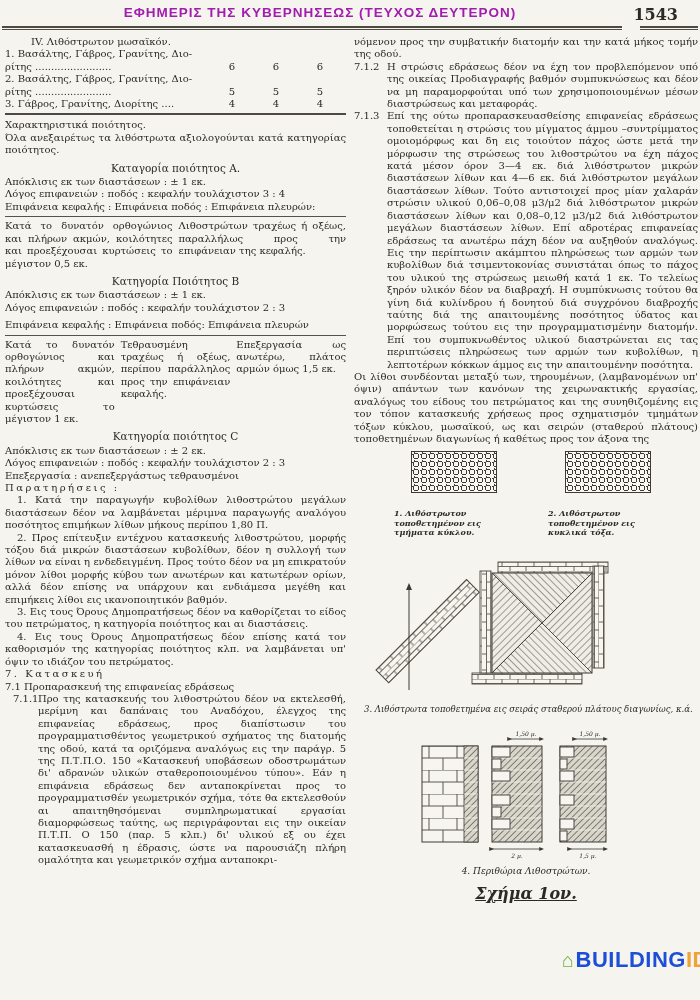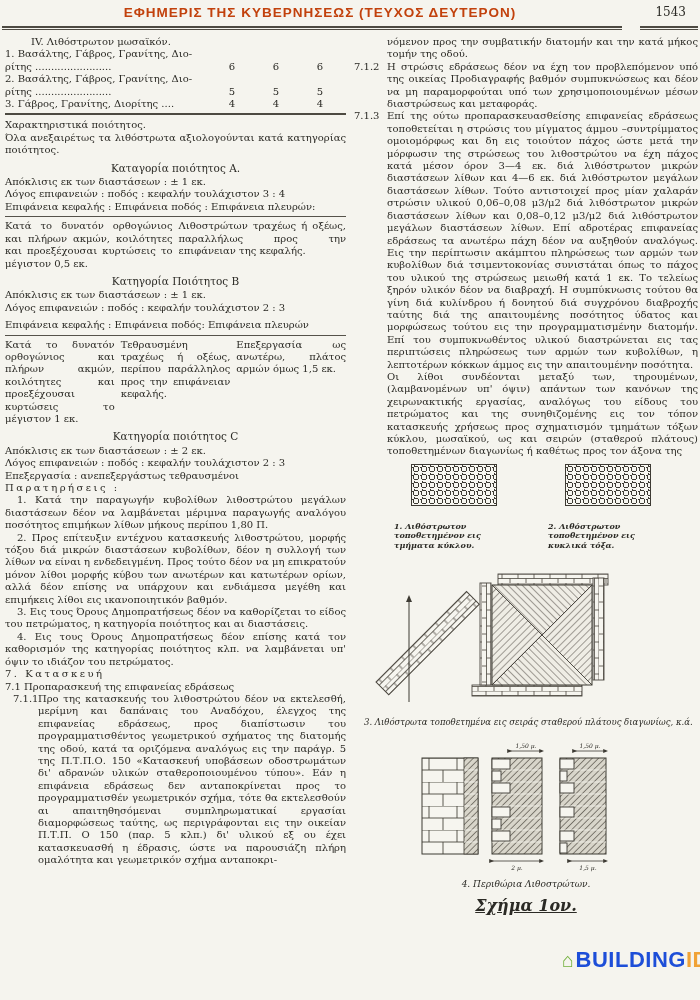--- a/index.html
+++ b/index.html
@@ -5,23 +5,23 @@
   * { margin:0; padding:0; box-sizing:border-box; }
   body { background:#888; font-family:"DejaVu Serif", serif; }
   .page {
     position:relative; width:700px; height:1000px; margin:0 auto;
     background:#f5f4ee; color:#2b2a25; overflow:hidden;
   }
   
   .hdr-title {
     position:absolute; top:5px; left:0; width:640px; text-align:center;
     font-family:"Liberation Sans", sans-serif; font-weight:bold;
-    font-size:13.5px; letter-spacing:1px; color:#c2410c;
+    font-size:13.5px; letter-spacing:1px; color:#a21caf;
   }
-  .hdr-page { position:absolute; top:5px; right:14px; font-size:12px; }
+  .hdr-page { position:absolute; top:5px; right:22px; font-size:16px;font-weight:bold; }
   .rule2 { position:absolute; height:4px; border-top:2px solid #4d4a42; border-bottom:1px solid #4d4a42; }
   .rule2.main { top:26px; left:2px; width:620px; }
   .rule2.pn   { top:26px; left:640px; width:58px; }
   
   .col { position:absolute; top:36px; font-size:10px; line-height:12.4px; }
   .col-l { left:5px;  width:341px; }
   .col-r { left:354px; width:344px; }
   p.j { text-align:justify; }
   .indent { text-indent:12px; }
   
@@ -33,21 +33,21 @@
   .rule-thin  { border-top:1px solid #55524a; margin:3px 0 3px 0; }
   .center { text-align:center; }
   .cat-head { margin:5px 0 2px 0; font-size:10.5px; }
   .spaced { letter-spacing:2.5px; }
   .cells3 { display:flex; gap:6px; }
   .cells3 > div { flex:1; text-align:justify; }
   
   .hang { display:flex; }
   .hang .num { width:33px; flex:none; }
   .hang .bdy { flex:1; text-align:justify; }
-  .m-ind { margin-left:33px; }
+  .m-ind { }
   
   .figs12 { display:flex; margin-top:6px; padding-left:40px; gap:34px; }
   .figbox { width:120px; }
   .cobble {
     width:86px; height:42px; margin:0 auto; border:1px solid #3d3a33;
     background-color:#f8f7f1;
     background-image:
       radial-gradient(circle at 4px 4px, rgba(0,0,0,0) 2.2px, #3d3a33 2.2px, #3d3a33 3.1px, rgba(0,0,0,0) 3.1px),
       radial-gradient(circle at 0px 0px, rgba(0,0,0,0) 2.2px, #3d3a33 2.2px, #3d3a33 3.1px, rgba(0,0,0,0) 3.1px);
     background-size:8px 8px;

